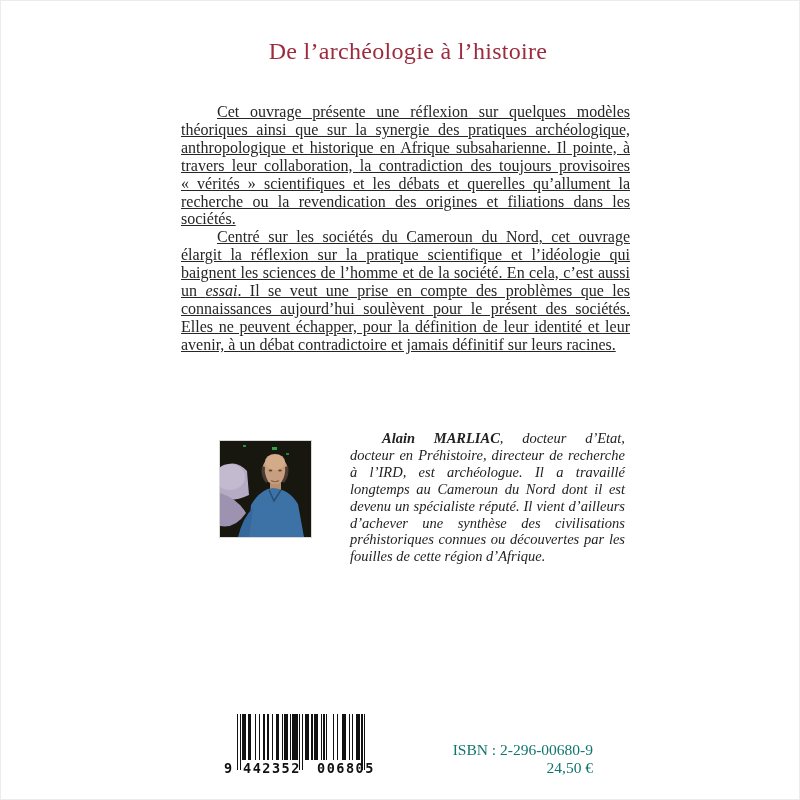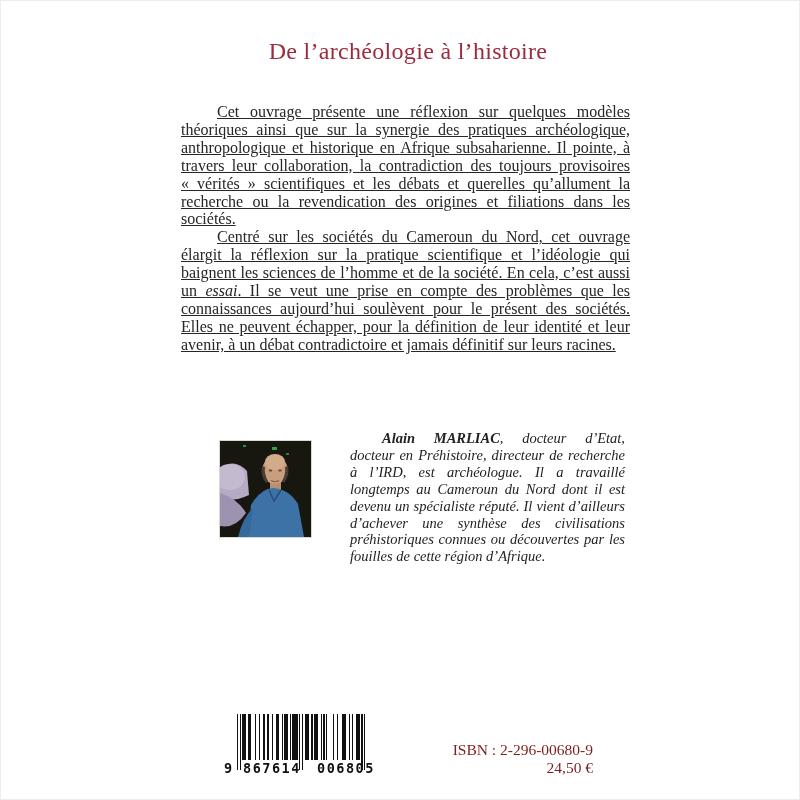--- a/index.html
+++ b/index.html
@@ -40,21 +40,21 @@
     font-family:"DejaVu Sans Mono", monospace; font-size:13.5px;
     font-weight:bold; color:#111111;
   }
   .bc-digits span { position:absolute; top:0; }
   .bc-d1 { left:0; }
   .bc-d2 { left:19px; letter-spacing:1.5px; }
   .bc-d3 { left:93px; letter-spacing:1.5px; }
 
   .isbn-block {
     position:absolute; top:741px; right:207px; text-align:right;
-    font-size:15.5px; line-height:18px; color:#7f1d1d;
+    font-size:15.5px; line-height:18px; color:#0f766e;
   }
 </style>
 </head>
 <body>
 
 <div class="page">
 
   <h1 class="title" style="color: rgb(156, 43, 61);">De l’archéologie à l’histoire</h1>
 
   <div class="synopsis">
@@ -116,21 +116,21 @@
         <rect x="99.90" y="0" width="1.35" height="46" fill="#111111"></rect>
         <rect x="105.30" y="0" width="4.05" height="46" fill="#111111"></rect>
         <rect x="112.05" y="0" width="1.35" height="46" fill="#111111"></rect>
         <rect x="114.75" y="0" width="1.35" height="46" fill="#111111"></rect>
         <rect x="118.80" y="0" width="4.05" height="46" fill="#111111"></rect>
         <rect x="124.20" y="0" width="1.35" height="56" fill="#111111"></rect>
         <rect x="126.90" y="0" width="1.35" height="56" fill="#111111"></rect>
       </svg>
     <div class="bc-digits">
       <span class="bc-d1">9</span>
-      <span class="bc-d2">867614</span>
+      <span class="bc-d2">442352</span>
       <span class="bc-d3">006805</span>
     </div>
   </div>
 
   <div class="isbn-block">
     <div>ISBN&nbsp;: 2-296-00680-9</div>
     <div>24,50&nbsp;€</div>
   </div>
 
 </div>

